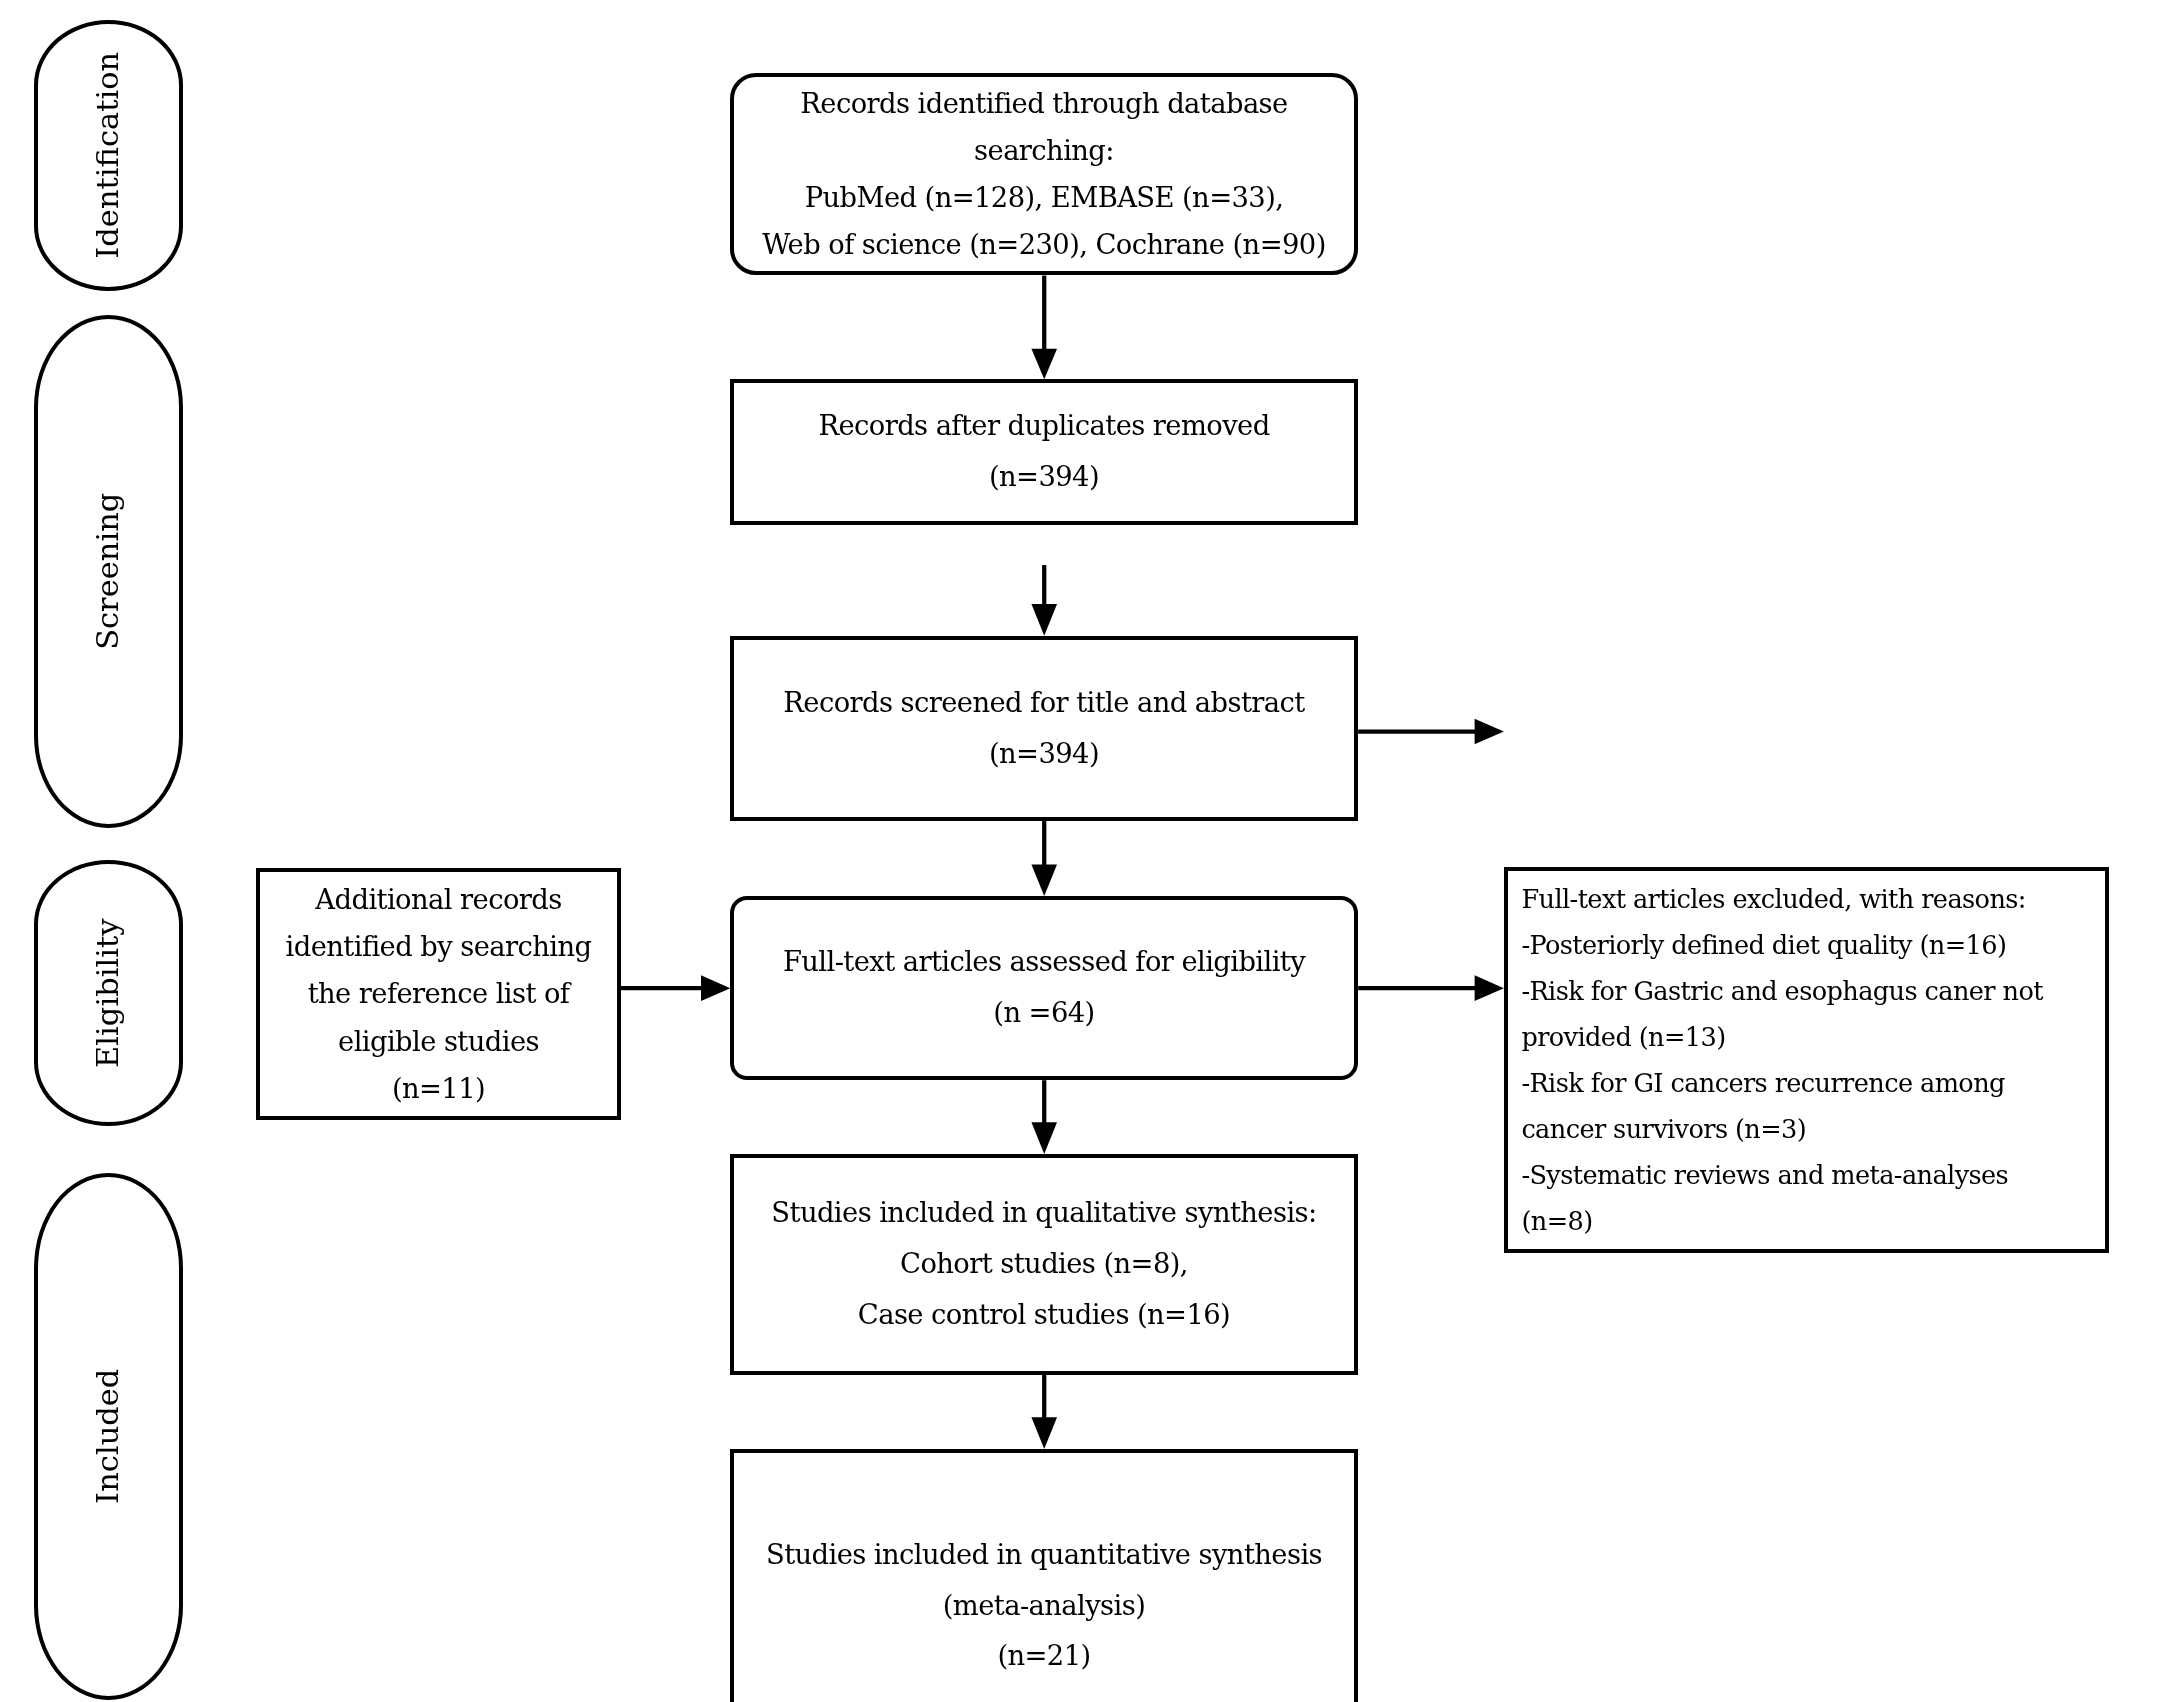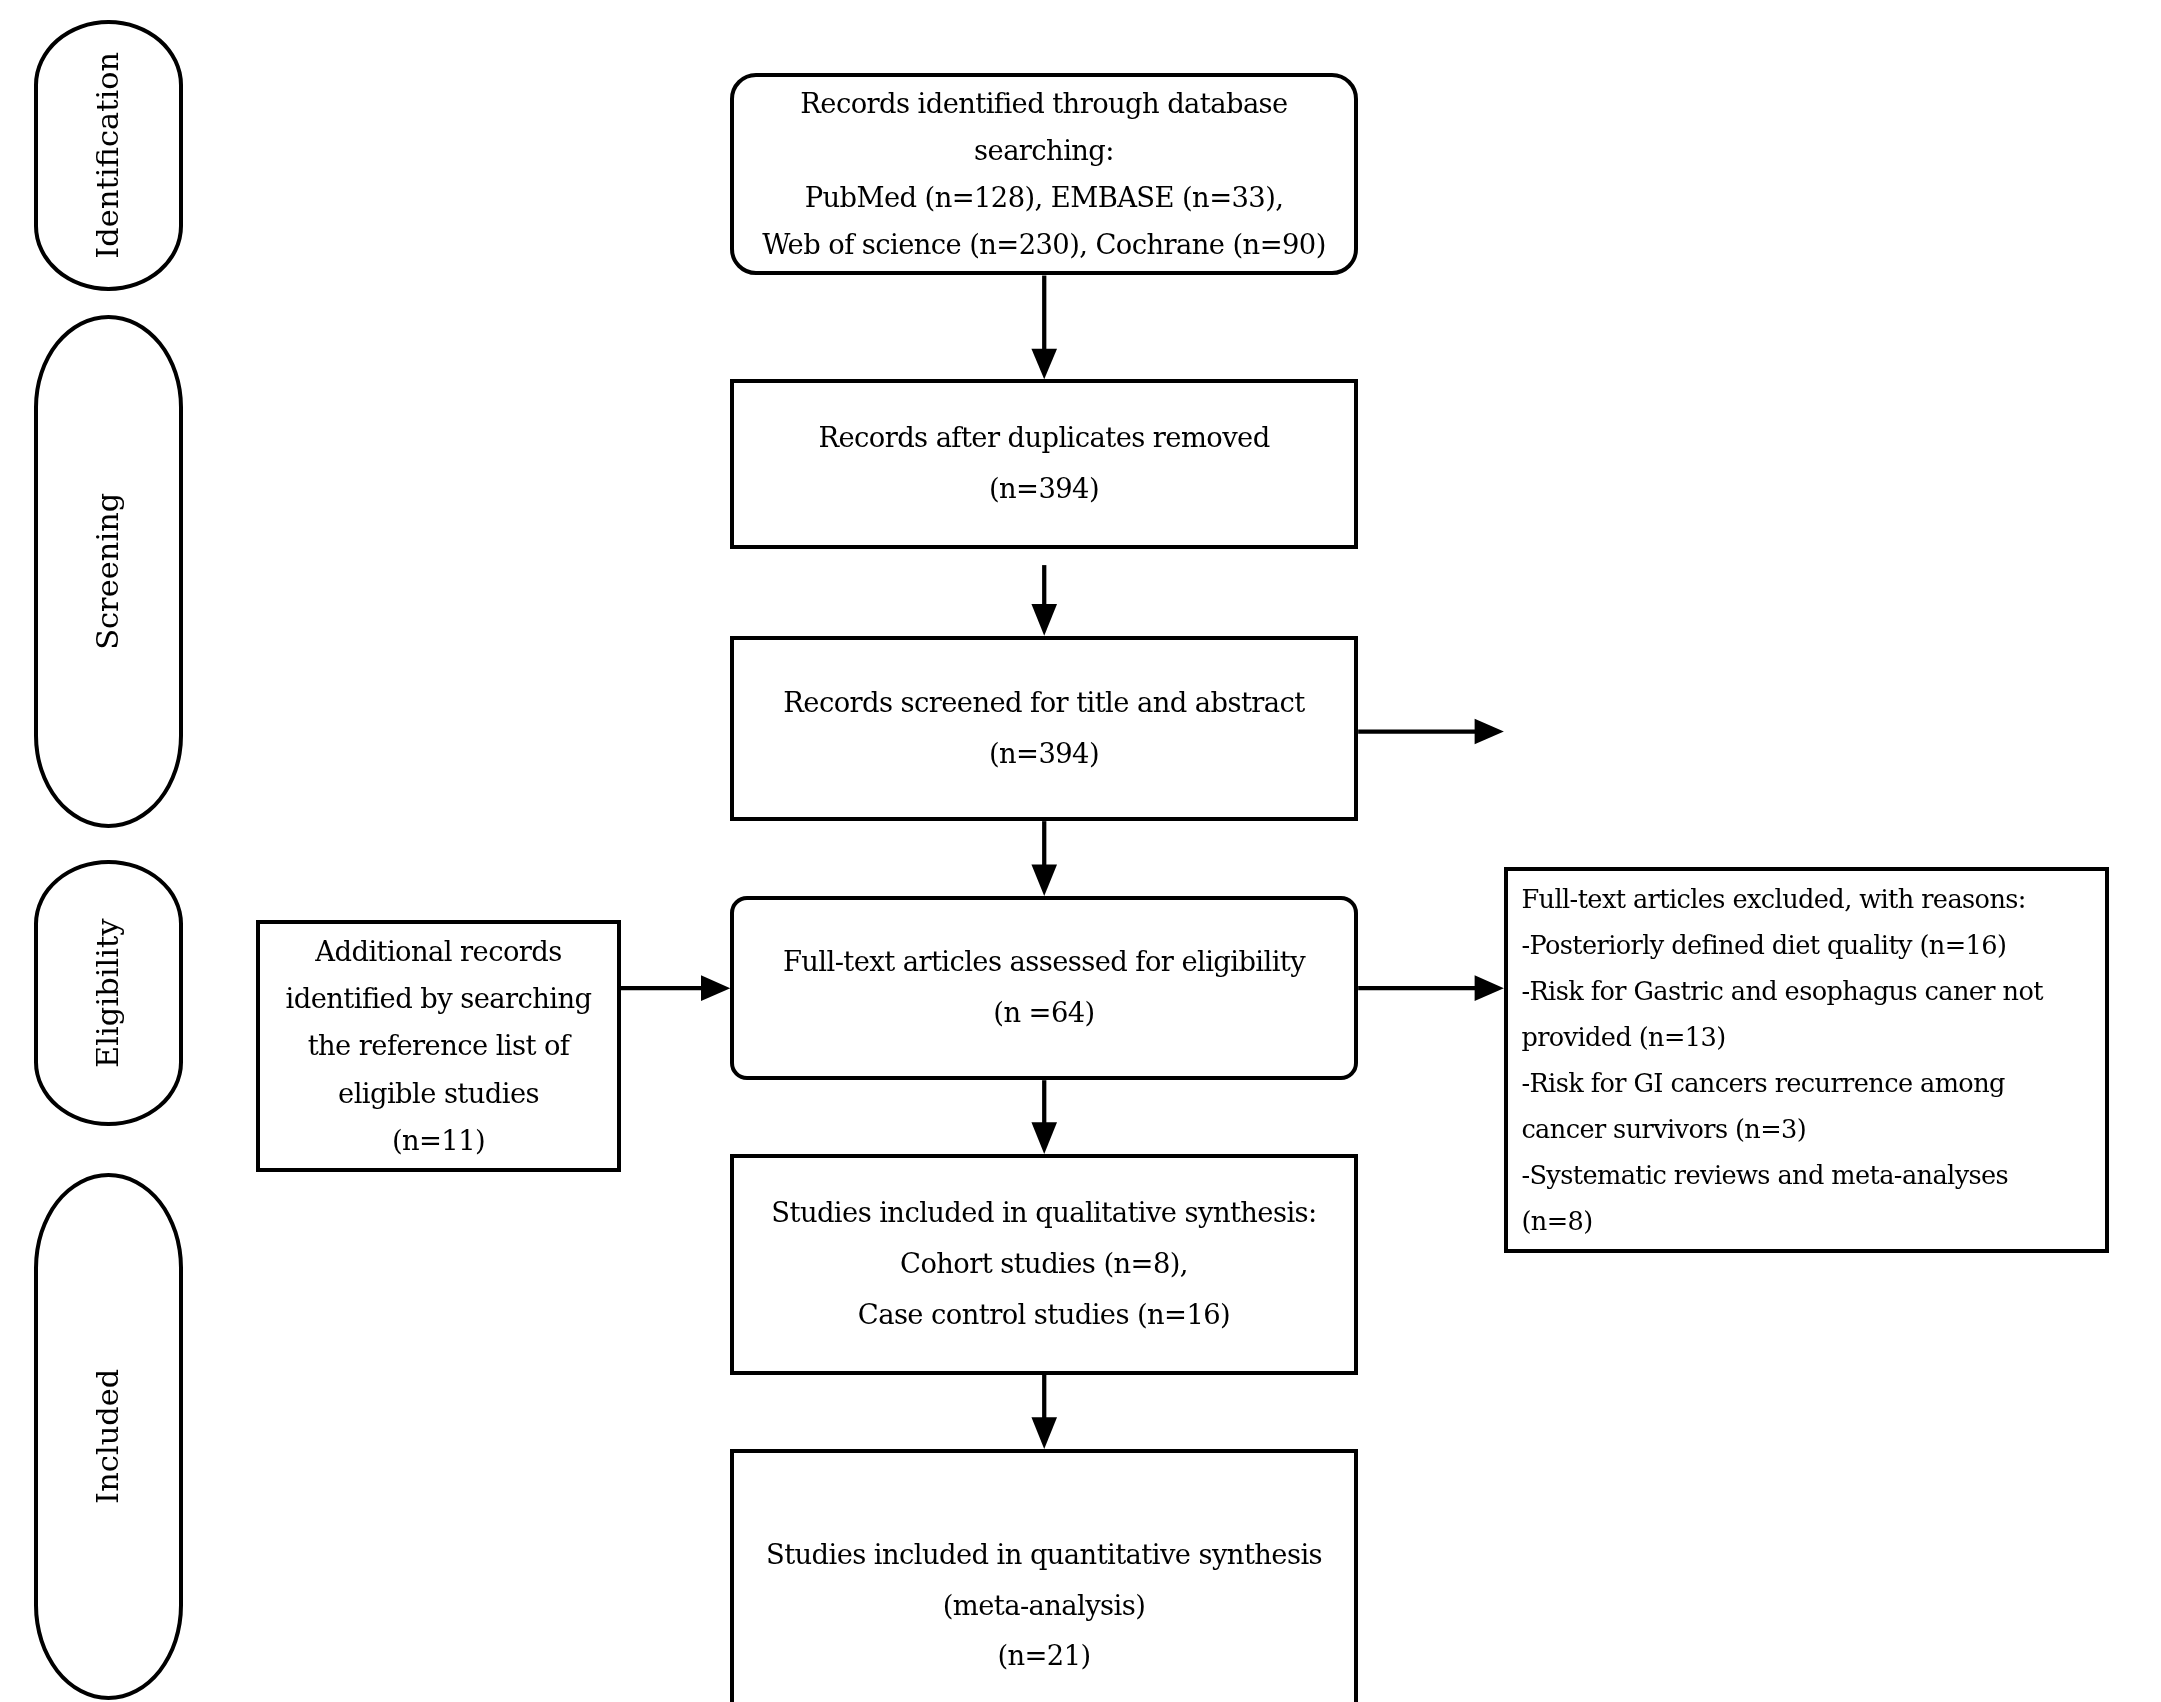--- a/index.html
+++ b/index.html
@@ -86,38 +86,38 @@
   </div>
   <div class="pill pill-tall" style="left:34px; top:1173px; width:149px; height:527px;">
     <span class="vlabel">Included</span>
   </div>
 
   <div class="box tight" style="left:730px; top:73px; width:628px; height:202px;border-radius:26px;">Records identified through database
 searching:
 PubMed (n=128), EMBASE (n=33),
 Web of science (n=230), Cochrane (n=90)</div>
 
-  <div class="box" style="left:730px; top:379px; width:628px; height:170px;">Records after duplicates removed
+  <div class="box" style="left:730px; top:379px; width:628px; height:146px;">Records after duplicates removed
 (n=394)</div>
 
   <div class="box" style="left:730px; top:636px; width:628px; height:185px;">Records screened for title and abstract
 (n=394)</div>
 
   <div class="box" style="left:730px; top:896px; width:628px; height:184px;border-radius:17px;">Full-text articles assessed for eligibility
 (n =64)</div>
 
   <div class="box" style="left:730px; top:1154px; width:628px; height:221px;">Studies included in qualitative synthesis:
 Cohort studies (n=8),
 Case control studies (n=16)</div>
 
   <div class="box" style="left:730px; top:1449px; width:628px; height:314px;">Studies included in quantitative synthesis
 (meta-analysis)
 (n=21)</div>
 
-  <div class="box small-lines" style="left:256px; top:920px; width:365px; height:252px;">Additional records
+  <div class="box small-lines" style="left:256px; top:868px; width:365px; height:252px;">Additional records
 identified by searching
 the reference list of
 eligible studies
 (n=11)</div>
 
 
   <div class="box left-text" style="left:1504px; top:867px; width:605px; height:386px;">Full-text articles excluded, with reasons:
 -Posteriorly defined diet quality (n=16)
 -Risk for Gastric and esophagus caner not
 provided (n=13)

